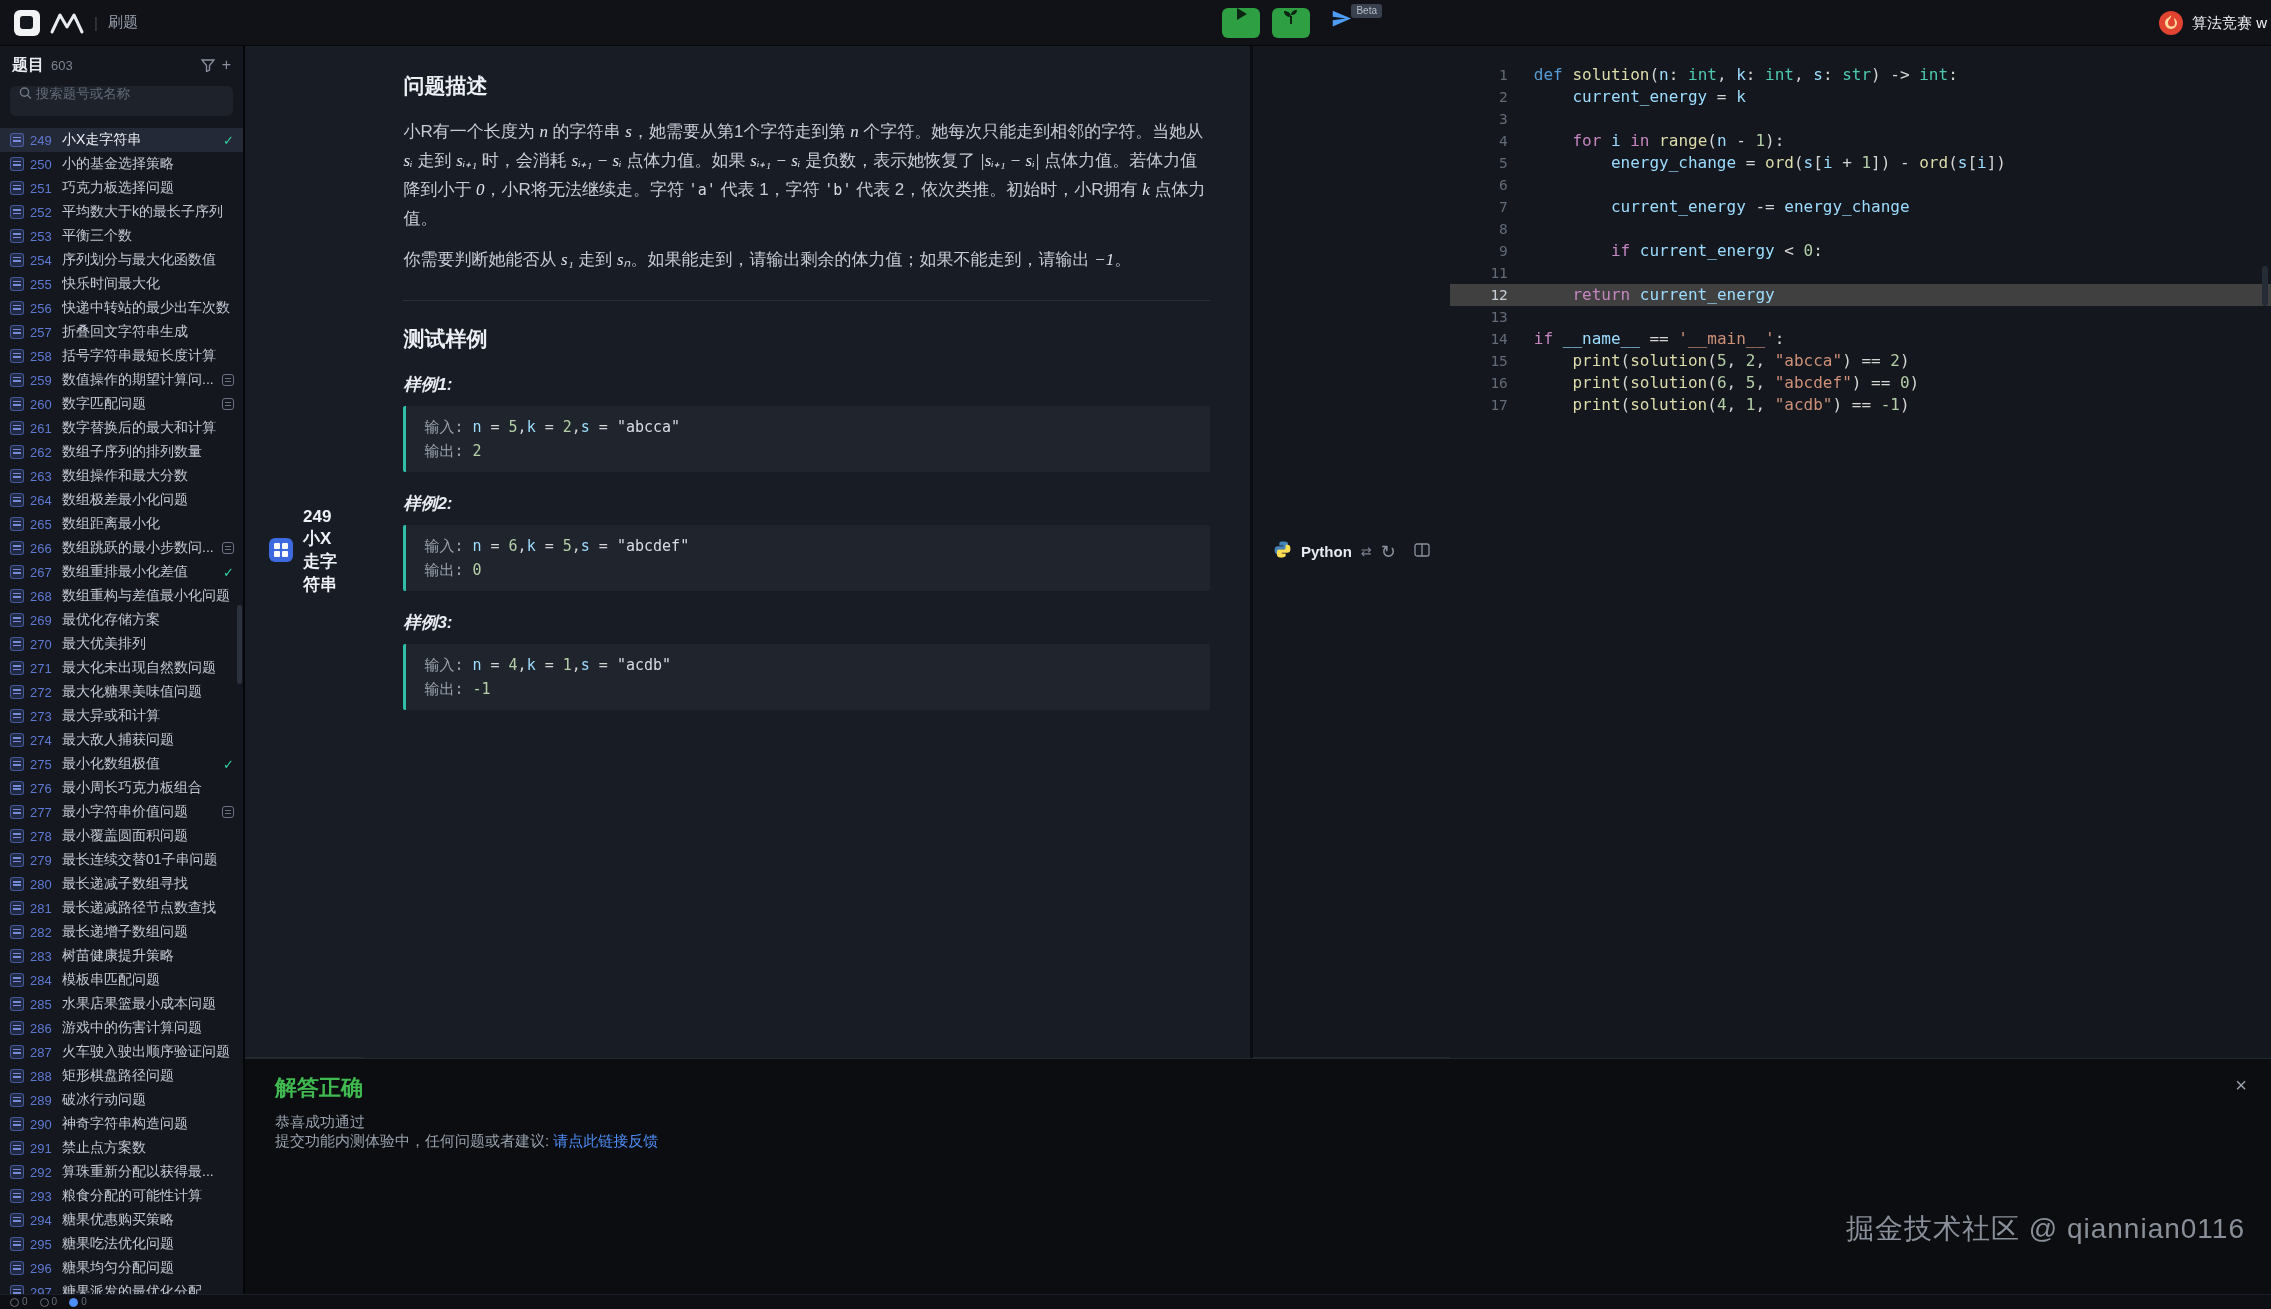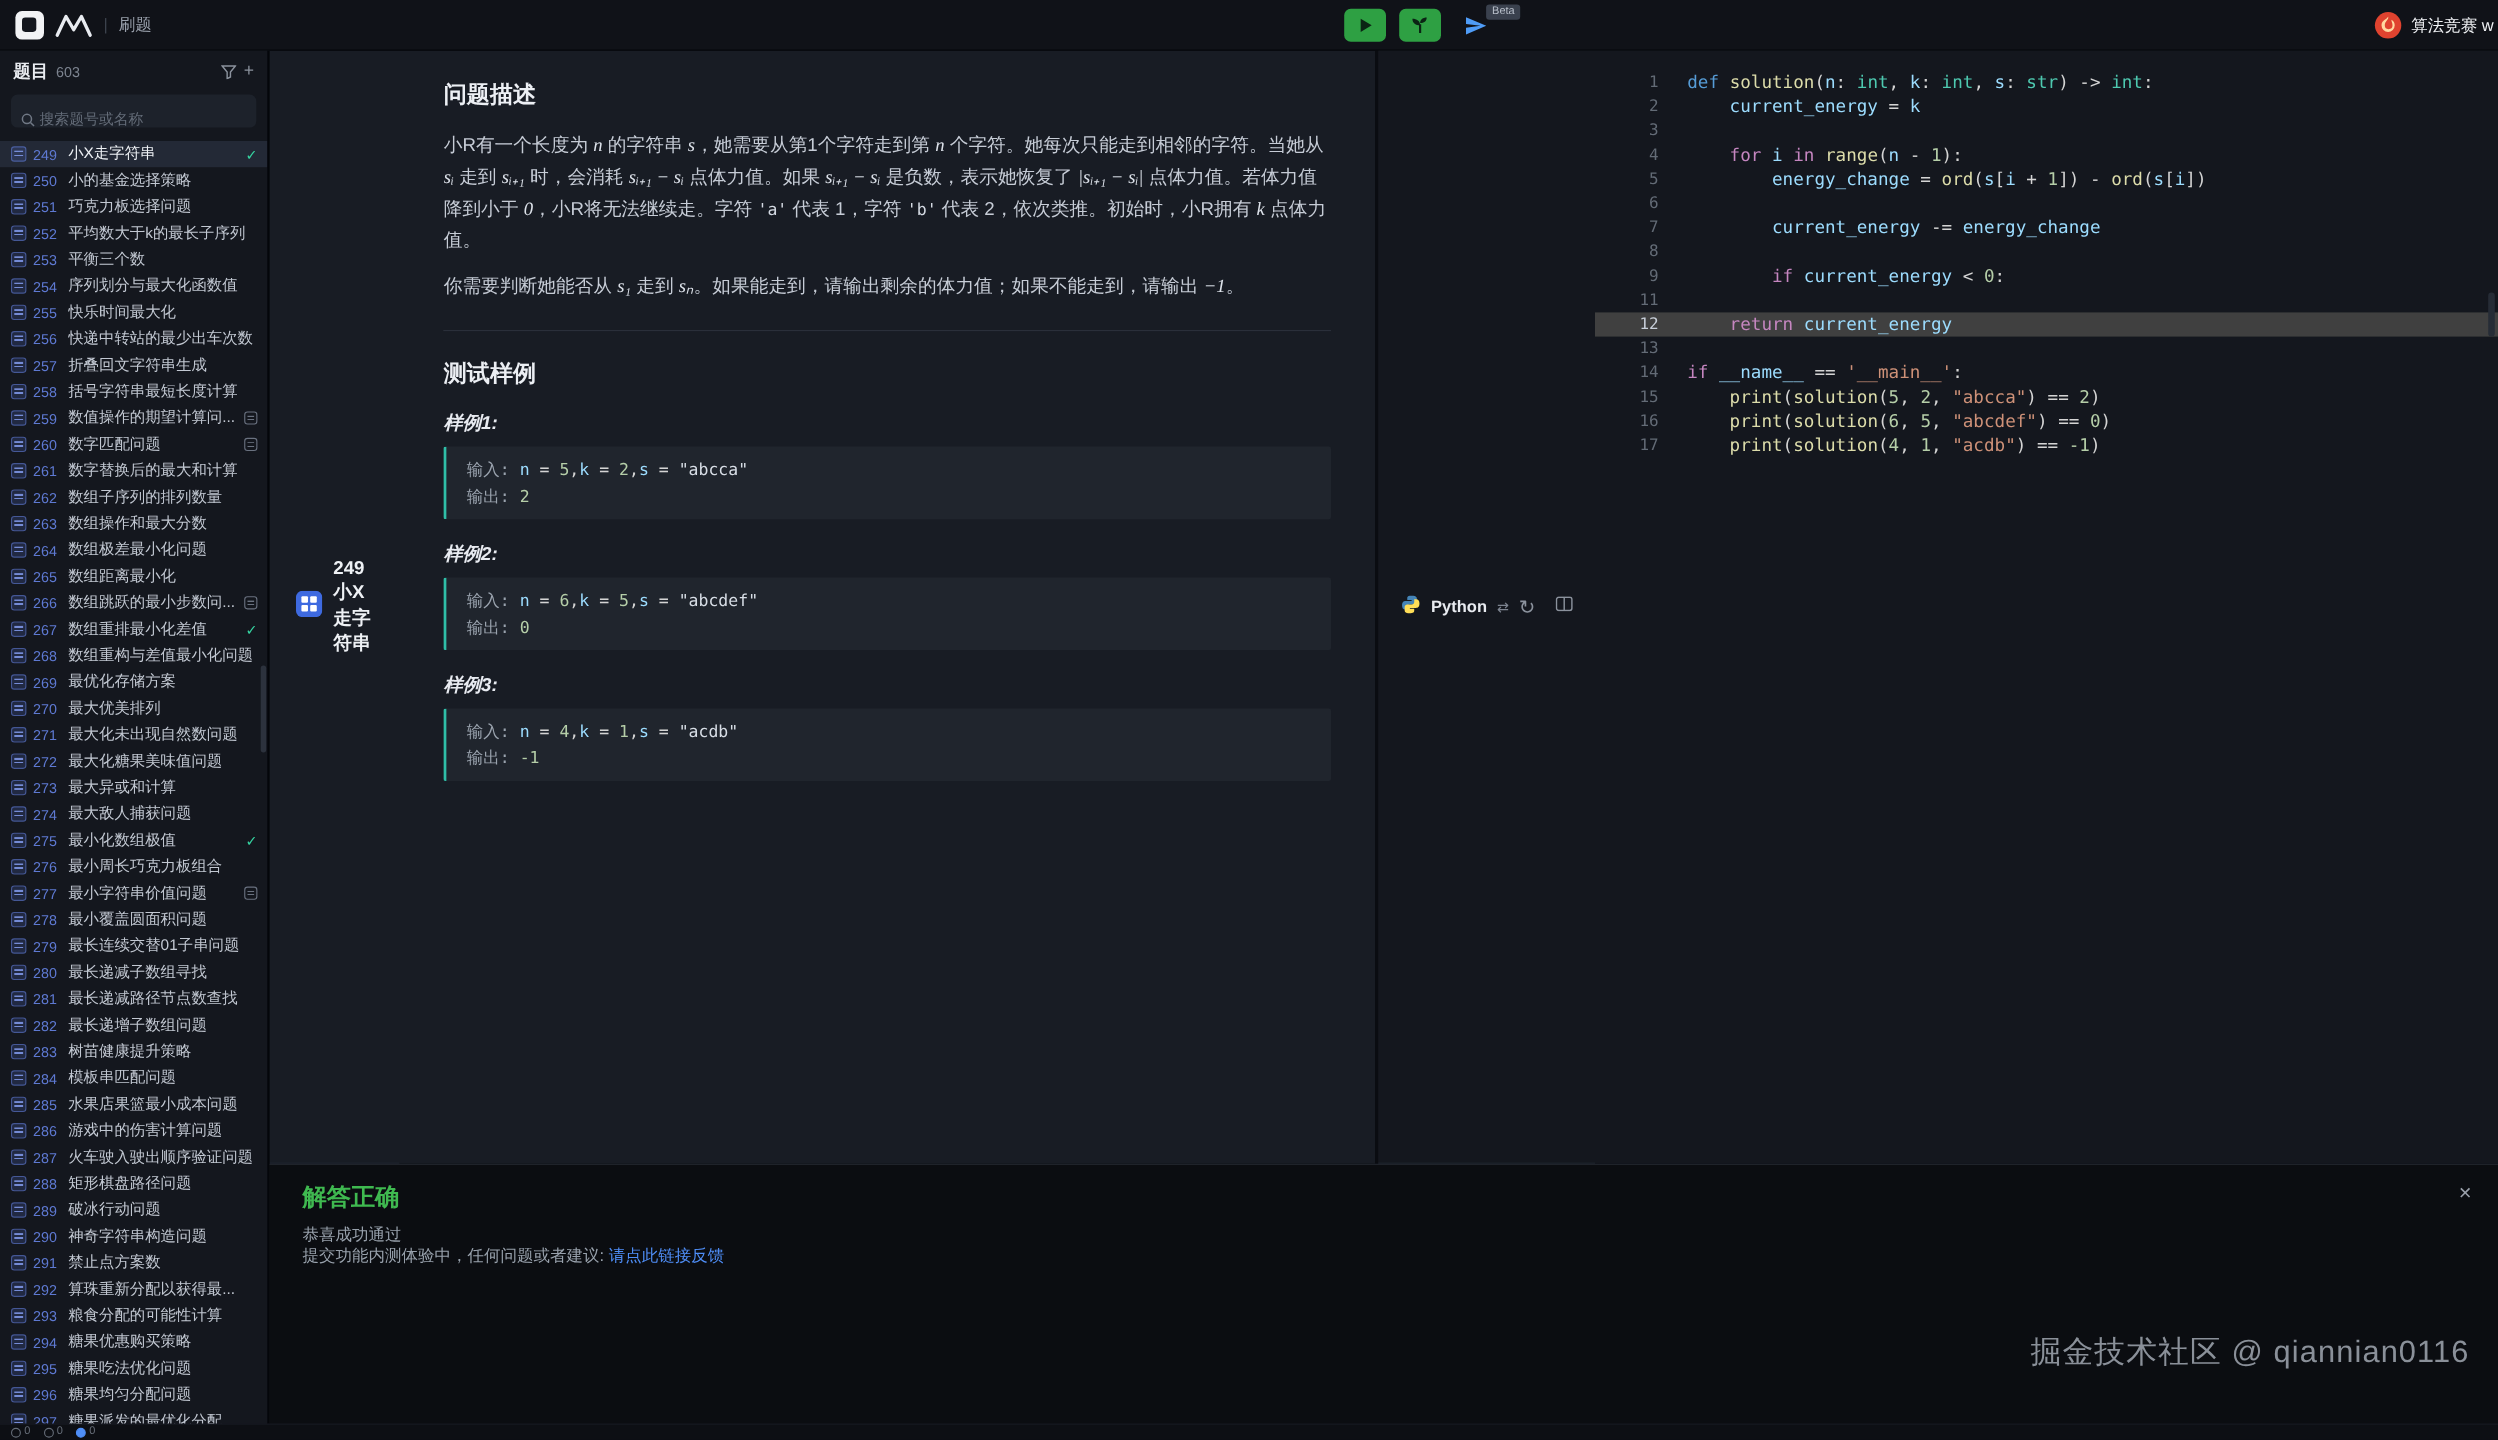--- a/index.html
+++ b/index.html
@@ -8,40 +8,40 @@
 .app{display:flex;flex-direction:column;width:2271px;height:1309px}
 
 
 .topbar{flex:0 0 46px;background:#101218;display:flex;align-items:center;position:relative;border-bottom:1px solid #05070b}
 .logo-sq{width:26px;height:26px;background:#f2f3f5;border-radius:6px;margin-left:14px;position:relative;flex:0 0 26px}
 .logo-sq::after{content:"";position:absolute;left:6px;top:6px;width:13px;height:13px;background:#14171e;border-radius:3px}
 .logo-m{margin-left:10px;display:flex;align-items:center}
 .topbar-sep{color:#3c424d;margin:0 10px;font-size:15px}
 .topbar-nav{color:#9aa1ac;font-size:15px}
 .run-cluster{position:absolute;left:1222px;top:8px;display:flex;gap:12px;align-items:center}
-.tb-btn{width:38px;height:30px;border-radius:6px;display:flex;align-items:center;justify-content:center;cursor:pointer}
+.tb-btn{width:38px;height:30px;border-radius:6px;display:flex;align-items:flex-start;justify-content:center;cursor:pointer}
 .btn-run{background:#2ea043}
 .play-tri{width:0;height:0;border-left:10px solid #0b2414;border-top:6px solid transparent;border-bottom:6px solid transparent;margin-left:2px}
 .btn-tree{background:#2ea043}
 .btn-submit{background:transparent;position:relative}
 .beta{position:absolute;top:-4px;right:-22px;background:#3a414e;color:#b7bec9;font-size:10px;line-height:1;padding:2px 5px;border-radius:3px}
 .contest{position:absolute;right:0;top:0;height:46px;display:flex;align-items:center;gap:8px;padding-right:4px;cursor:pointer}
 .contest-label{color:#f0f2f5;font-size:15px;white-space:nowrap}
 
 
 .mid{flex:1;display:flex;min-height:0}
 
 
 .sidebar{flex:0 0 245px;width:245px;background:#14171e;border-right:2px solid #04060a;display:flex;flex-direction:column;position:relative}
 .sb-head{flex:0 0 38px;display:flex;align-items:center;padding:0 12px;gap:7px}
 .sb-title{font-weight:bold;font-size:16px;color:#e8ebf0}
 .sb-count{color:#7d8490;font-size:13px}
 .sb-sp{flex:1}
 .sb-ic{color:#8b929d;font-size:16px;cursor:pointer;display:flex;align-items:center}
-.search{flex:0 0 30px;margin:2px 10px 12px;background:#1d222b;border-radius:6px;display:flex;align-items:flex-end;padding:0 9px;gap:4px}
+.search{flex:0 0 30px;margin:2px 10px 12px;background:#1d222b;border-radius:6px;display:flex;align-items:flex-start;padding:0 9px;gap:4px}
 .search input{background:none;border:none;outline:none;color:#aeb6c2;font-size:13.5px;width:100%;font-family:"Liberation Sans",sans-serif}
 .search input::placeholder{color:#646c78}
 .p-list{flex:1;overflow:hidden}
 .p-item{height:24px;display:flex;align-items:center;padding:0 9px 0 10px;gap:6px;cursor:pointer}
 .p-item.sel{background:#232936}
 .p-ico{width:14px;height:14px;flex:0 0 14px;border-radius:3px;background:rgba(86,115,212,.2);border:1px solid rgba(100,128,222,.55)}
 .p-ico::after{content:"";display:block;margin:3px 2px 0;height:6px;background:linear-gradient(rgba(126,150,230,.9) 0 1.5px,transparent 1.5px 3.5px,rgba(126,150,230,.9) 3.5px 5px,transparent 5px)}
 .p-num{color:#5e79d2;flex:0 0 26px;font-size:13px}
 .p-title{color:#c2c8d2;font-size:14px;white-space:nowrap;overflow:hidden;text-overflow:ellipsis;flex:1}
 .p-item.sel .p-title{color:#eef1f5}

